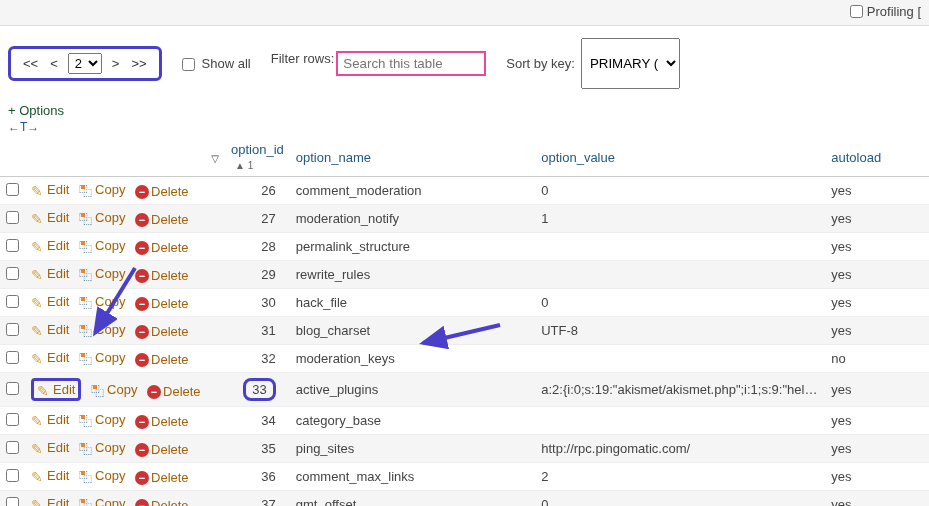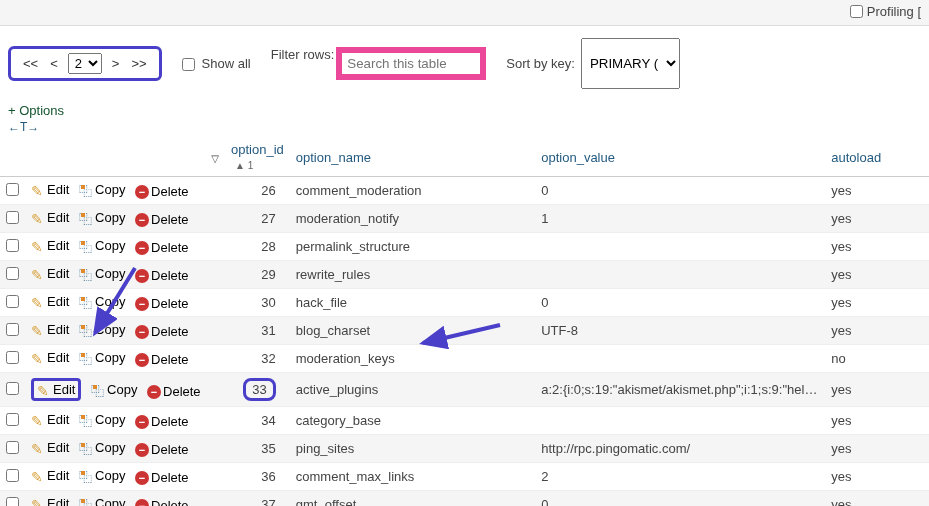--- a/index.html
+++ b/index.html
@@ -7,36 +7,36 @@
 .topbar { background: #f5f5f5; border-bottom: 1px solid #ddd; padding: 4px 8px; text-align: right; height: 26px; }
 .topbar label { display: inline-flex; align-items: center; gap: 4px; }
 .controls { padding: 12px 8px 8px; display: flex; align-items: center; gap: 20px; }
 .pagination { display: inline-flex; align-items: center; gap: 8px; padding: 4px 10px; border: 3px solid #4a3fc9; border-radius: 6px; }
 .pagination .pbtn { font-size: 13px; cursor: pointer; color: #333; padding: 0 2px; }
 .pagination select { font-size: 13px; padding: 1px 2px; }
 .showall { display: flex; align-items: flex-end; gap: 7px; }
 .numrows { display: flex; align-items: center; gap: 8px; }
 .numrows select { padding: 2px 4px; }
 .filter { display: flex; align-items: flex-start; gap: 2px; }
-.filter input { padding: 3px 5px; width: 150px; border: 6px solid #ec4899; }
+.filter input { padding: 3px 5px; width: 150px; border: 2px solid #ec4899; }
 .sortby { display: flex; align-items: center; gap: 6px; }
 .sortby select { padding: 16px 4px; }
 .options-link { color: #14532d; padding: 6px 8px 2px; font-size: 13px; cursor: pointer; }
 .sorticons { padding: 0 8px 4px; font-size: 12px; color: #235a81; }
 table { width: 100%; border-collapse: collapse; font-size: 13px; }
 thead th { text-align: left; padding: 4px 6px; border-bottom: 1px solid #ccc; color: #235a81; font-weight: normal; }
 thead th .sortind { font-size: 10px; color: #666; margin-left: 4px; }
 tbody tr.odd { background: #f5f5f5; }
 tbody tr.even { background: #fff; }
 tbody td { padding: 5px 6px; border-bottom: 1px solid #eee; vertical-align: middle; }
 td.chkcell { width: 20px; text-align: center; }
 td.actions { width: 180px; white-space: nowrap; }
 td.idcell { width: 60px; text-align: right; padding-right: 14px; }
 td.valcell { max-width: 280px; overflow: hidden; text-overflow: ellipsis; white-space: nowrap; }
-.action-link { color: #000000; cursor: pointer; margin-right: 6px; display: inline-flex; align-items: center; gap: 2px; }
+.action-link { color: #a16207; cursor: pointer; margin-right: 6px; display: inline-flex; align-items: center; gap: 2px; }
 .icon-edit { display: inline-block; width: 14px; height: 14px; }
 .icon-edit::before { content: "✎"; color: #d6a03a; font-size: 14px; }
 .icon-copy { display: inline-block; width: 14px; height: 14px; position: relative; }
 .icon-copy::before { content: "⿻"; color: #235a81; font-size: 13px; }
 .icon-copy::after { content: ""; position: absolute; width: 4px; height: 4px; background: #e08a2c; top: 2px; left: 2px; }
 .icon-delete { display: inline-block; width: 14px; height: 14px; border-radius: 50%; background: #cc3333; color: #fff; text-align: center; line-height: 14px; font-size: 11px; font-weight: bold; }
 .icon-delete::before { content: "−"; }
 .highlight-edit { border: 3px solid #4a3fc9; border-radius: 4px; padding: 1px 3px; display: inline-flex; align-items: center; gap: 2px; }
 .highlight-id { border: 3px solid #4a3fc9; border-radius: 8px; padding: 1px 6px; display: inline-block; }
 .arrow-svg { position: absolute; pointer-events: none; }

